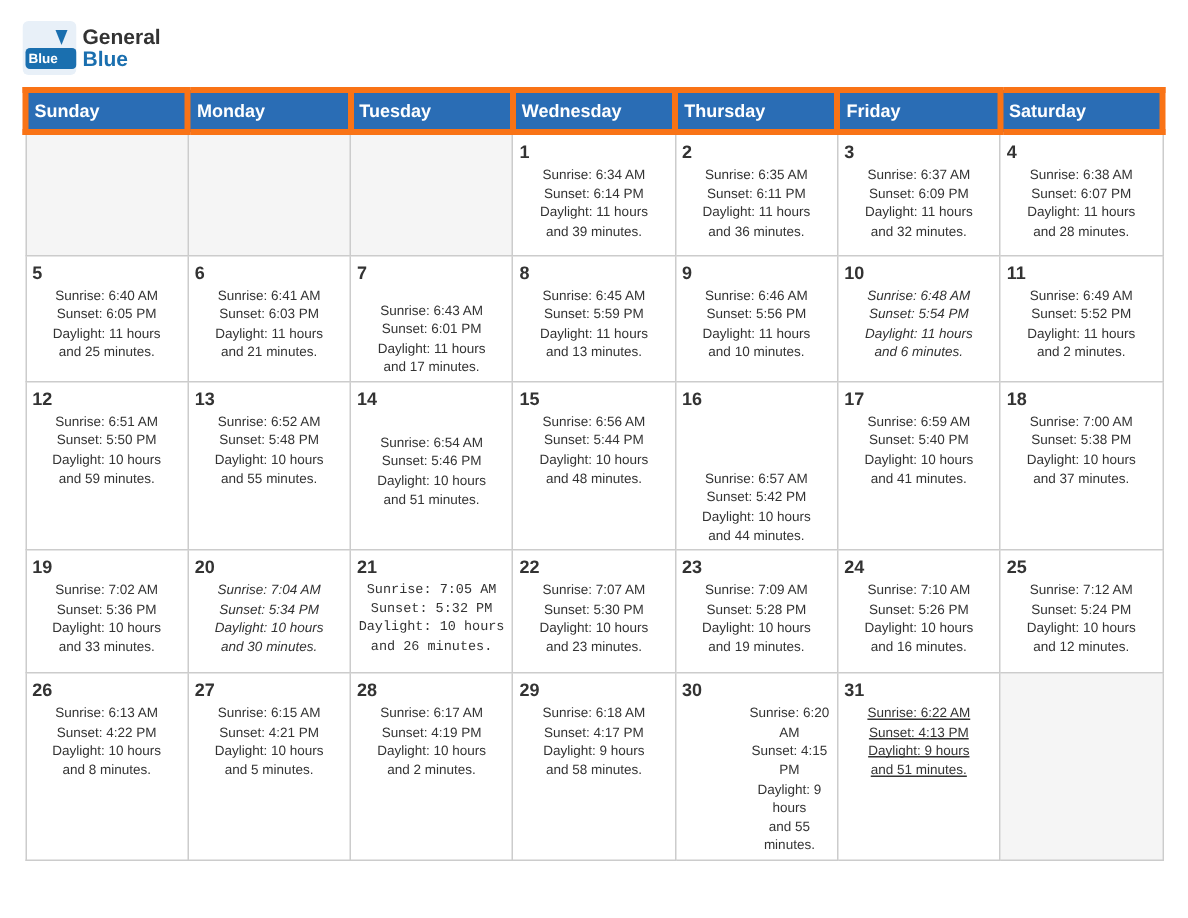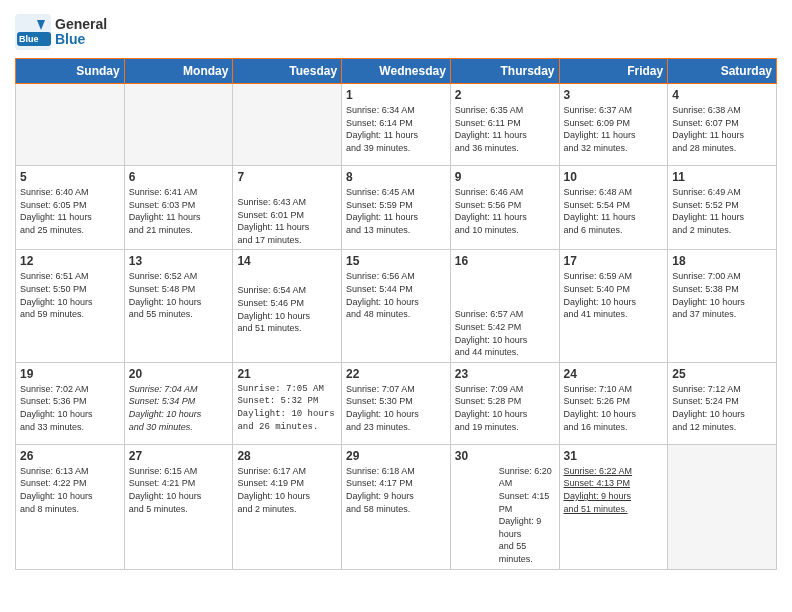--- a/index.html
+++ b/index.html
@@ -42,22 +42,22 @@
       width: 100%;
       border-collapse: collapse;
       table-layout: fixed;
     }
     th {
       background-color: #2a6db5;
       color: #fff;
       font-size: 12px;
       font-weight: bold;
       padding: 5px 4px;
-      text-align: right;
-      border: 1px solid #f97316;
+      text-align: left;
+      border: 4px solid #f97316;
     }
     td {
       border: 1px solid #ccc;
       vertical-align: top;
       padding: 4px 4px 3px 4px;
       font-size: 9.5px;
       color: #333;
       height: 82px;
       background: #fff;
     }
@@ -68,20 +68,21 @@
       font-size: 12px;
       font-weight: bold;
       color: #333;
       display: block;
       margin-bottom: 2px;
     }
     .day-info {
       font-size: 9px;
       color: #333;
       line-height: 1.4;
+      text-align: center;
     }
   </style>
 </head>
 <body>
 
 <div class="container">
   <div class="header">
     <div class="logo">
     <div style="display:flex;align-items:center;">
       <div style="position:relative;width:36px;height:36px;margin-right:4px;">
@@ -181,21 +182,21 @@
           </td>
           <td>
             <span class="day-num">9</span>
             <div class="day-info" style="white-space: pre-line;">Sunrise: 6:46 AM
 Sunset: 5:56 PM
 Daylight: 11 hours
 and 10 minutes.</div>
           </td>
           <td>
             <span class="day-num">10</span>
-            <div class="day-info" style="white-space: pre-line;">Sunrise: 6:48 AM
+            <div class="day-info" style="white-space: pre-line; font-style: italic;">Sunrise: 6:48 AM
 Sunset: 5:54 PM
 Daylight: 11 hours
 and 6 minutes.</div>
           </td>
           <td>
             <span class="day-num">11</span>
             <div class="day-info" style="white-space: pre-line;">Sunrise: 6:49 AM
 Sunset: 5:52 PM
 Daylight: 11 hours
 and 2 minutes.</div>

